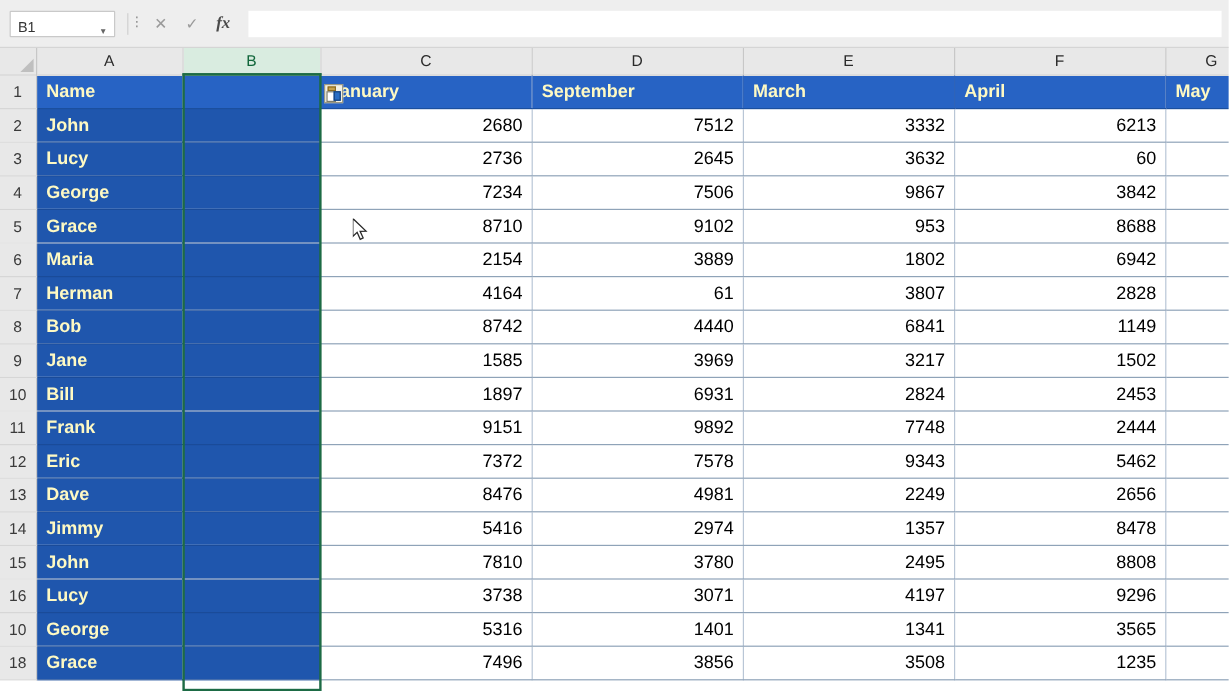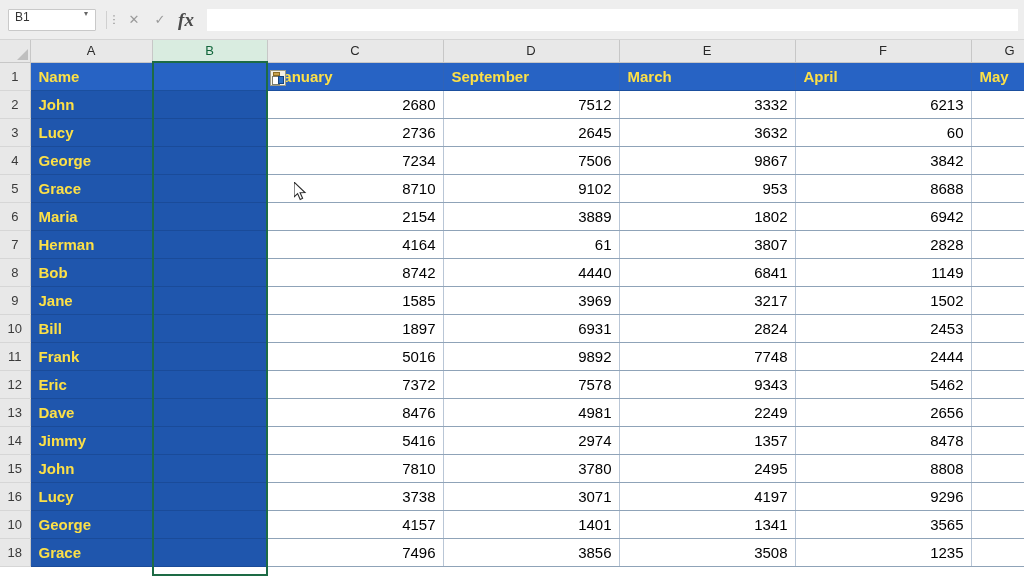--- a/index.html
+++ b/index.html
@@ -26,21 +26,21 @@
     align-items: center;
     box-sizing: border-box;
   }
   .name-box {
     margin-left: 8px;
     width: 88px; height: 22px;
     background: #ffffff;
     border: 1px solid #c9c9c9;
     border-radius: 1px;
     display: flex;
-    align-items: flex-start;
+    align-items: flex-end;
     box-sizing: border-box;
     position: relative;
   }
   .name-box-text {
     font-size: 12px;
     color: #333333;
     padding-left: 6px;
     flex: 1;
     white-space: nowrap;
     overflow: hidden;
@@ -70,21 +70,21 @@
     width: 26px; height: 22px;
     display: flex; align-items: center; justify-content: center;
     color: #9a9a9a;
     font-size: 13px;
   }
   .fbar-btn.fx {
     color: #4a4a4a;
     font-style: italic;
     font-family: "Liberation Serif", serif;
     font-weight: bold;
-    font-size: 19px;
+    font-size: 14px;
   }
   .formula-input {
     margin-left: 8px;
     flex: 1;
     height: 22px;
     margin-right: 6px;
     background: #ffffff;
     border: none;
     font-size: 12px;
     color: #222222;
@@ -167,21 +167,21 @@
     background: #ffffff;
     color: #000000;
   }
   td.cell.num {
     text-align: right;
     padding-right: 7px;
     font-weight: normal;
   }
   td.cell.blue {
     background: #1f56ad;
-    color: #fde047;
+    color: #fef9c3;
     font-weight: bold;
     padding-left: 8px;
     border-right: 1px solid #2f63b8;
     border-bottom: 1px solid #1a4b99;
   }
   td.cell.blue.hdr {
     background: #2763c4;
     border-bottom: 1px solid #1b4f9e;
   }
   td.cell.blue.empty { padding-left: 0; }
@@ -384,21 +384,21 @@
             <td class="cell num">1897</td>
             <td class="cell num">6931</td>
             <td class="cell num">2824</td>
             <td class="cell num">2453</td>
             <td class="cell num"></td>
           </tr>
           <tr>
             <td class="rowhead">11</td>
             <td class="cell blue">Frank</td>
             <td class="cell blue empty selcol"></td>
-            <td class="cell num">5016</td>
+            <td class="cell num">9151</td>
             <td class="cell num">9892</td>
             <td class="cell num">7748</td>
             <td class="cell num">2444</td>
             <td class="cell num"></td>
           </tr>
           <tr>
             <td class="rowhead">12</td>
             <td class="cell blue">Eric</td>
             <td class="cell blue empty selcol"></td>
             <td class="cell num">7372</td>
@@ -444,21 +444,21 @@
             <td class="cell num">3738</td>
             <td class="cell num">3071</td>
             <td class="cell num">4197</td>
             <td class="cell num">9296</td>
             <td class="cell num"></td>
           </tr>
           <tr>
             <td class="rowhead">10</td>
             <td class="cell blue">George</td>
             <td class="cell blue empty selcol"></td>
-            <td class="cell num">4157</td>
+            <td class="cell num">5316</td>
             <td class="cell num">1401</td>
             <td class="cell num">1341</td>
             <td class="cell num">3565</td>
             <td class="cell num"></td>
           </tr>
           <tr>
             <td class="rowhead">18</td>
             <td class="cell blue">Grace</td>
             <td class="cell blue empty selcol"></td>
             <td class="cell num">7496</td>

